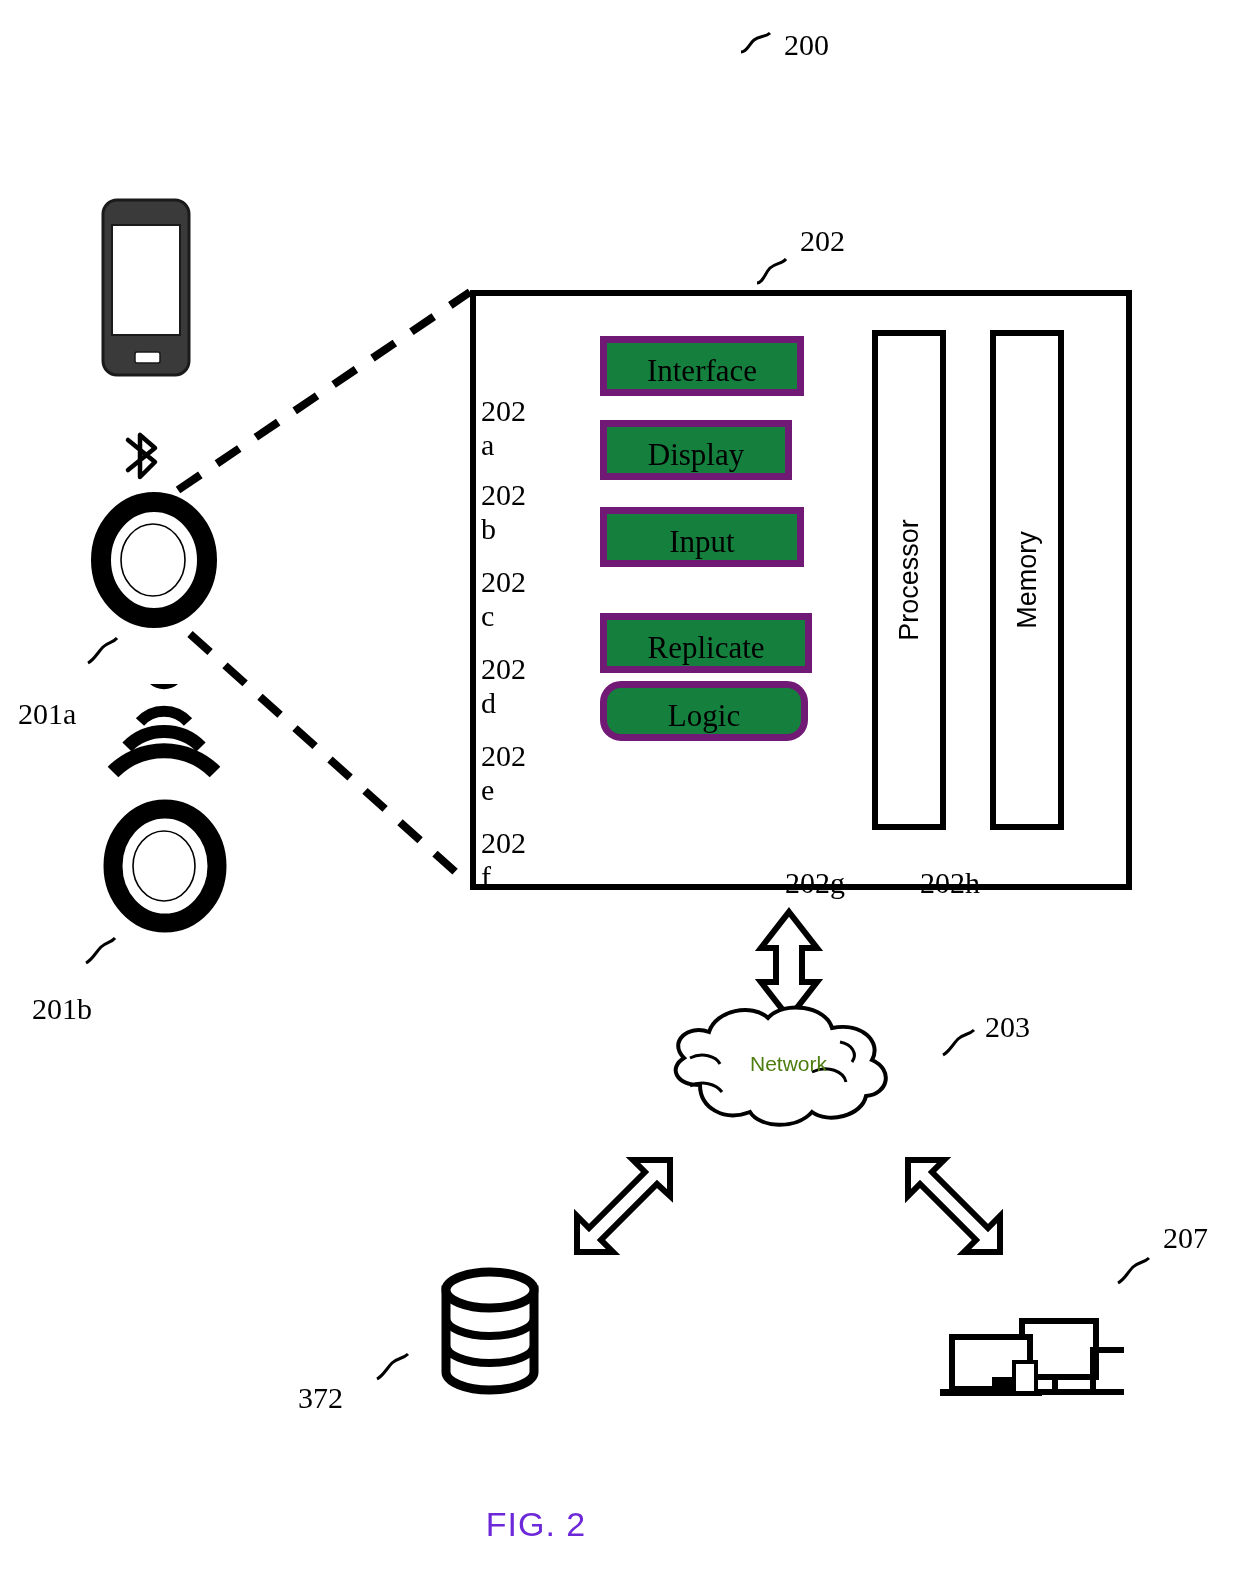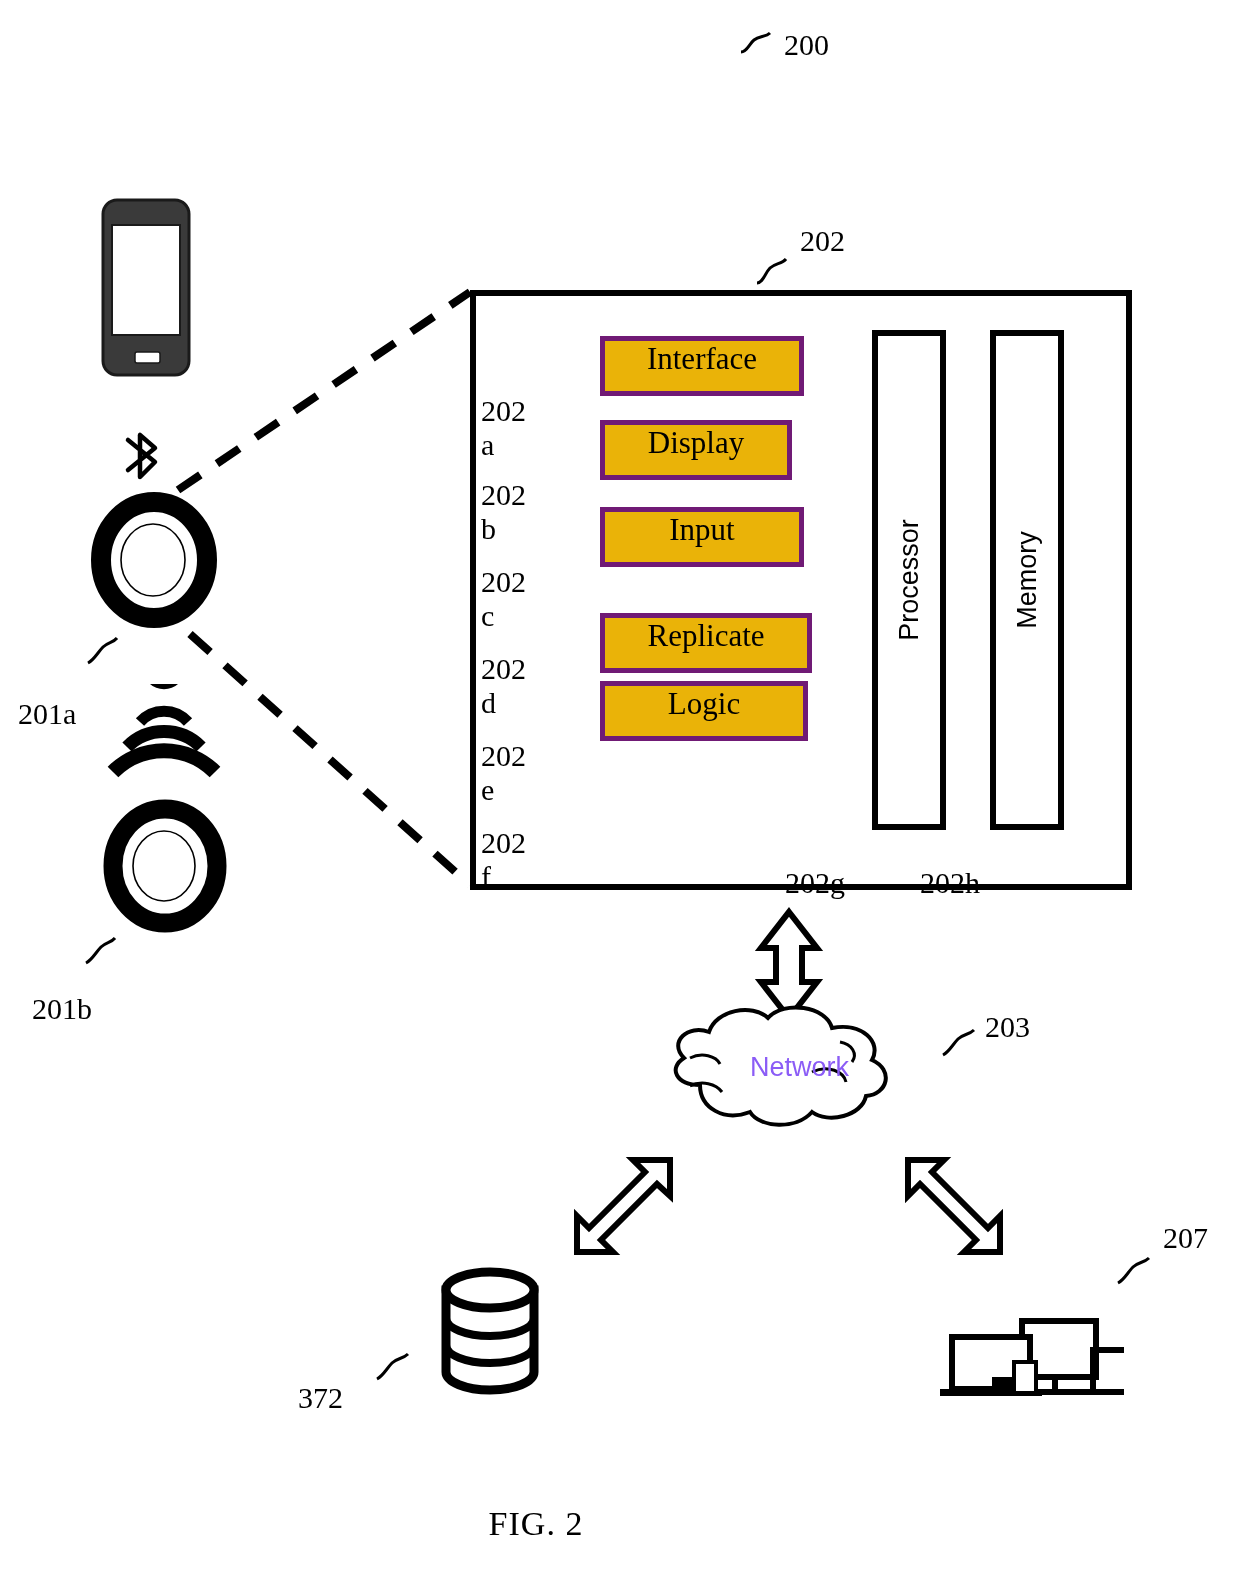--- a/index.html
+++ b/index.html
@@ -37,24 +37,24 @@
     white-space: pre;
     margin-top: 16px;
   }
   .ref-narrow {
     width: 54px;
     white-space: normal;
     word-break: break-all;
   }
   .unit-box {
     position: absolute;
-    border: 5px solid #701a75;
-    background: #eab308;
+    border: 7px solid #701a75;
+    background: #15803d;
     display: flex;
-    align-items: flex-start;
+    align-items: flex-end;
     justify-content: center;
     font-family: "Liberation Serif", "DejaVu Serif", serif;
     font-size: 31px;
     color: #000;
     box-sizing: border-box;
   }
   .tall-box {
     position: absolute;
     border: 6px solid #000;
     background: #fff;
@@ -77,34 +77,34 @@
     top: 290px;
     width: 662px;
     height: 600px;
     border: 6px solid #000;
     background: #fff;
     box-sizing: border-box;
   }
   .cloud-label {
     position: absolute;
     font-family: "Liberation Sans", "DejaVu Sans", sans-serif;
-    font-size: 27px;
-    color: #8b5cf6;
+    font-size: 21px;
+    color: #4d7c0f;
     white-space: nowrap;
   }
   #fig-caption {
     position: absolute;
     left: 0;
     top: 1505px;
     width: 1072px;
     text-align: center;
-    font-family: Liberation Serif, serif;
+    font-family: Liberation Sans, sans-serif;
     font-size: 34px;
     letter-spacing: 1px;
-    color: #000000;
+    color: #6d28d9;
   }
 </style>
 </head>
 <body>
 
 <div id="figure-root">
 
   <svg class="layer" viewBox="0 0 1240 1590">
 
     <g fill="none" stroke="#000" stroke-width="3">
@@ -248,21 +248,21 @@
   </div>
   <div class="unit-box" style="left:600px; top:420px; width:192px; height:60px;">
     <span>Display</span>
   </div>
   <div class="unit-box" style="left:600px; top:507px; width:204px; height:60px;">
     <span>Input</span>
   </div>
   <div class="unit-box" style="left:600px; top:594px; width:212px; height:60px;margin-top:19px;">
     <span>Replicate</span>
   </div>
-  <div class="unit-box" style="left:600px; top:681px; width:208px; height:60px;">
+  <div class="unit-box" style="left:600px; top:681px; width:208px; height:60px;border-radius:21px;">
     <span>Logic</span>
   </div>
 
   <div class="tall-box" style="left:872px; top:330px; width:74px; height:500px;">
     <span class="vlabel">Processor</span>
   </div>
   <div class="tall-box" style="left:990px; top:330px; width:74px; height:500px;">
     <span class="vlabel">Memory</span>
   </div>
 

